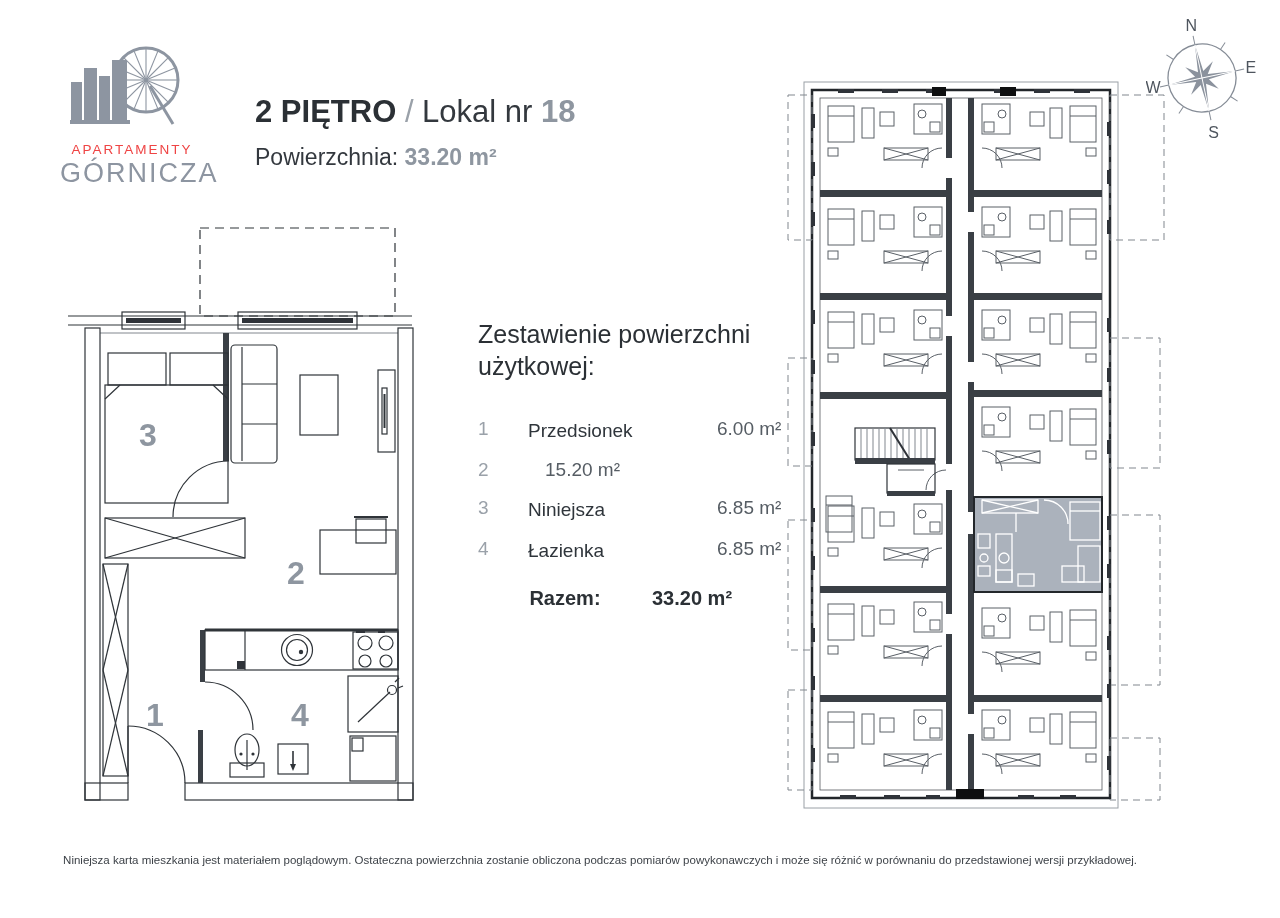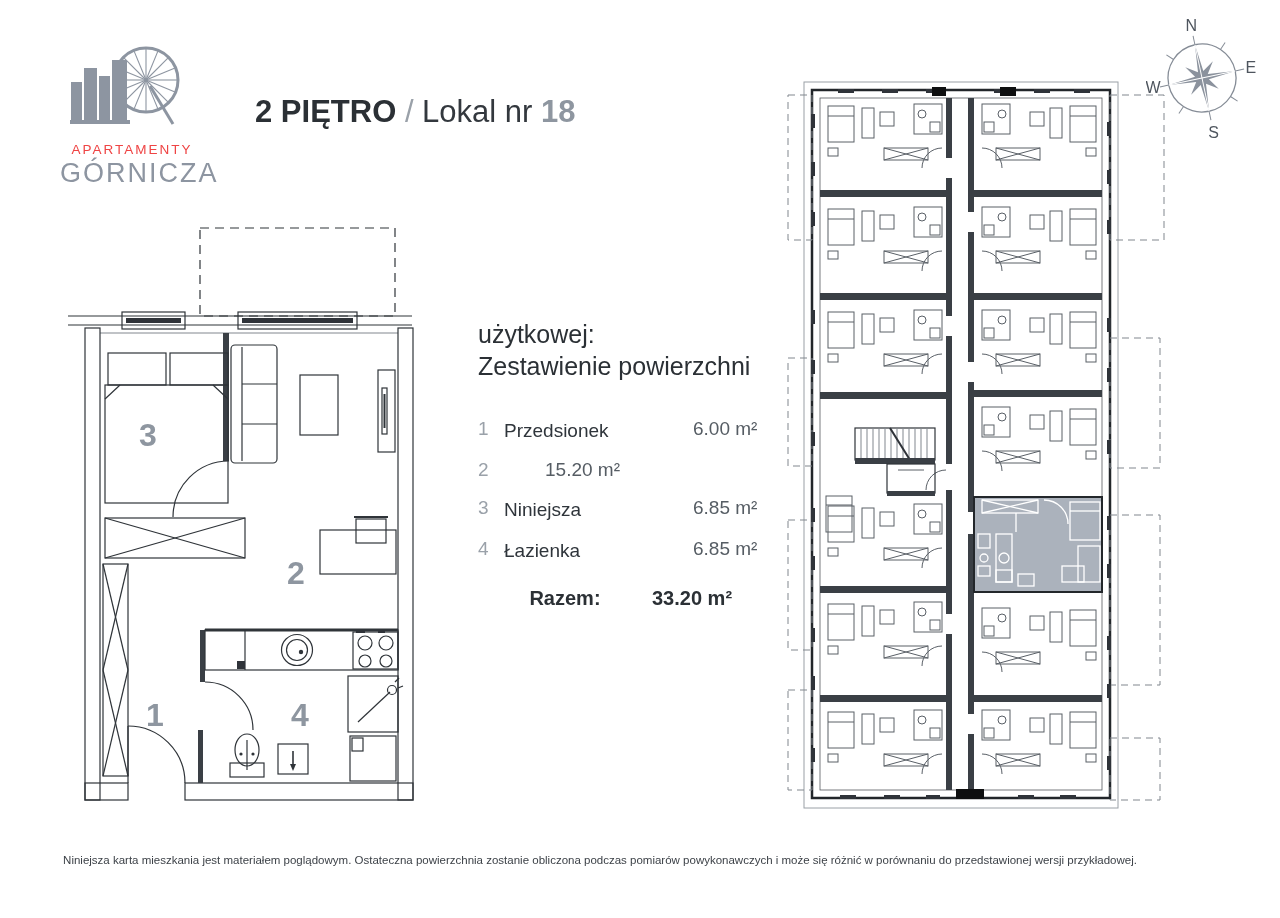--- a/index.html
+++ b/index.html
@@ -17,21 +17,21 @@
   .hdr .sep{color:#9aa1a9;font-weight:400;}
   .hdr .num{font-weight:700;color:#8e96a0;}
   .hdr2{position:absolute;left:255px;top:144px;white-space:nowrap;font-size:23px;color:#33383e;}
   .hdr2 .val{font-weight:700;color:#8e96a0;}
   
   .summary{position:absolute;left:478px;top:318px;width:320px;color:#2b3035;}
   .sum-title{font-size:25px;line-height:1.28;color:#2b3035;}
   .sum-rows{margin-top:36px;}
   .srow{display:flex;align-items:flex-start;margin-bottom:16px;font-size:19px;}
   .srow .n{width:26px;color:#9aa1a9;}
-  .srow .nm{width:148px;color:#2f353b;line-height:1.32;}
+  .srow .nm{width:148px;color:#2f353b;line-height:1.32;margin-left:24px;}
   .srow .ar{color:#565d64;margin-left:41px;}
   .total{display:flex;margin-top:24px;font-size:20px;font-weight:700;color:#2b3035;}
   .total .tl{width:174px;text-align:center;}
   
   .unit-plan{position:absolute;left:60px;top:214px;width:360px;height:590px;}
   .bld-plan{position:absolute;left:778px;top:66px;width:392px;height:744px;}
   .compass{position:absolute;left:1146px;top:12px;width:112px;height:132px;}
   
   .footer{position:absolute;left:0;top:854px;width:1200px;text-align:center;
           font-size:11.5px;color:#3d4248;}
@@ -79,20 +79,23 @@
       <rect x="42" y="22" width="15" height="60"></rect>
       <rect x="0" y="82" width="60" height="4"></rect>
     </g>
   </svg>
   <div class="brand-l1">APARTAMENTY</div>
   <div class="brand-l2">GÓRNICZA</div>
 
   <div class="hdr">
     <span class="b">2 PIĘTRO</span><span class="sep"> / </span><span>Lokal nr </span><span class="num">18</span>
   </div>
+  <div class="hdr2">
+    <span>Powierzchnia: </span><span class="val">33.20 m²</span>
+  </div>
 
   <svg class="unit-plan" viewBox="0 0 360 590">
     <defs>
       <pattern id="hatch" width="6" height="6" patternUnits="userSpaceOnUse" patternTransform="rotate(45)">
         <rect width="6" height="6" fill="#fff"></rect>
         <line x1="0" y1="0" x2="0" y2="6" stroke="#55595e" stroke-width="2.4"></line>
       </pattern>
     </defs>
 
     <rect x="140" y="14" width="195" height="88" class="ln" stroke-dasharray="9 6"></rect>
@@ -204,22 +207,22 @@
     </g>
 
     <text x="88" y="232" text-anchor="middle" class="roomnum">3</text>
     <text x="236" y="370" text-anchor="middle" class="roomnum">2</text>
     <text x="95" y="512" text-anchor="middle" class="roomnum">1</text>
     <text x="240" y="512" text-anchor="middle" class="roomnum">4</text>
   </svg>
 
   <div class="summary">
     <div class="sum-title">
+      <div>Zestawienie powierzchni</div>
       <div>użytkowej:</div>
-      <div>Zestawienie powierzchni</div>
     </div>
     <div class="sum-rows">
       <div class="srow">
         <span class="n">1</span>
         <span class="nm">Przedsionek</span>
         <span class="ar">6.00 m²</span>
       </div>
       <div class="srow">
         <span class="n">2</span>
         <span class="ar">15.20 m²</span>

